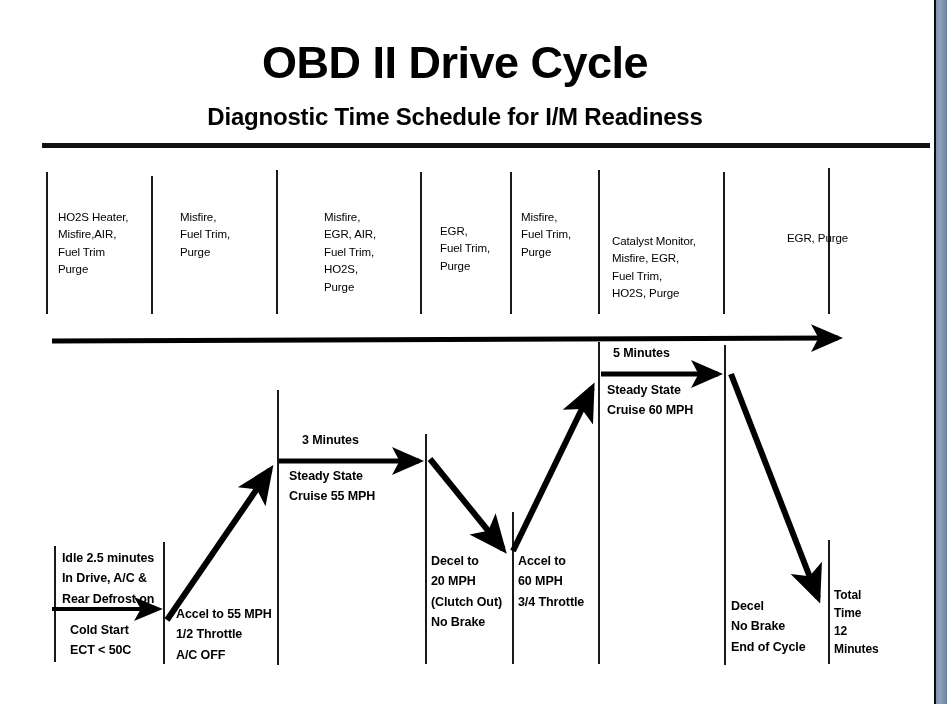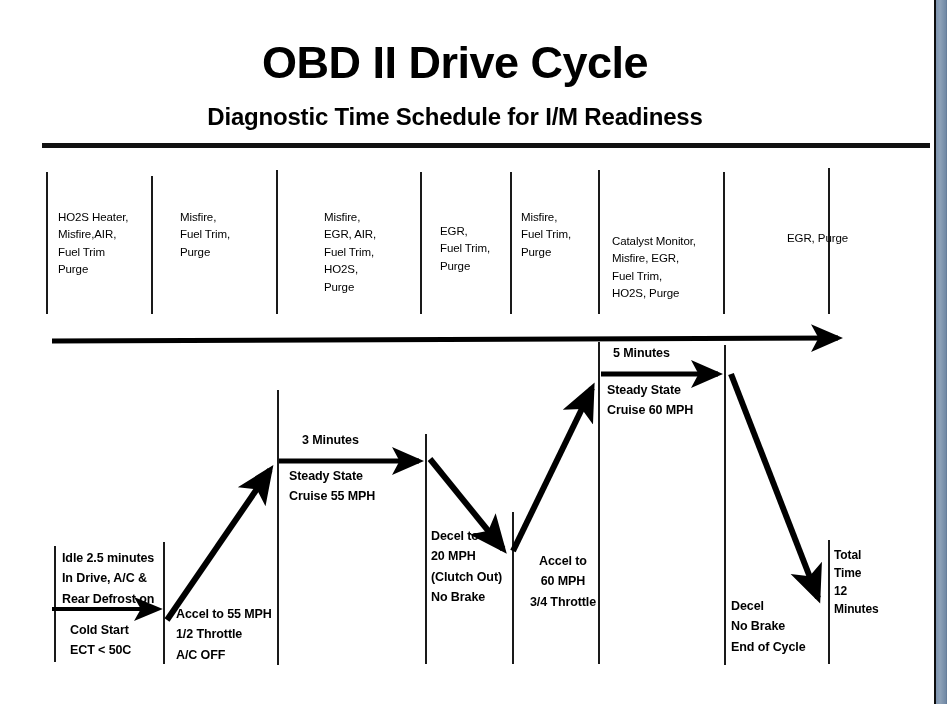--- a/index.html
+++ b/index.html
@@ -92,20 +92,21 @@
     position: absolute;
     font-size: 12.5px;
     font-weight: bold;
     line-height: 1.62;
     letter-spacing: -0.1px;
     white-space: pre-line;
   }
   .note.small {
     font-size: 12px;
     line-height: 1.5;
+    margin-top: 40px;
   }
   .duration {
     position: absolute;
     font-size: 12.5px;
     font-weight: bold;
     letter-spacing: -0.1px;
   }
 </style>
 </head>
 <body>
@@ -192,26 +193,26 @@
 ECT &lt; 50C</div>
 
   <div class="note" style="left:176px; top:604px; width:120px;">Accel to 55 MPH
 1/2 Throttle
 A/C OFF</div>
 
   <div class="duration" style="left:302px; top:433px;">3 Minutes</div>
   <div class="note" style="left:289px; top:466px; width:120px;">Steady State
 Cruise 55 MPH</div>
 
-  <div class="note" style="left:431px; top:526px; width:90px;">Decel to
+  <div class="note" style="left:431px; top:551px; width:90px;">Decel to
 20 MPH
 (Clutch Out)
 No Brake</div>
 
-  <div class="note" style="left:518px; top:551px; width:90px;text-align:center;">Accel to
+  <div class="note" style="left:518px; top:551px; width:90px;">Accel to
 60 MPH
 3/4 Throttle</div>
 
   <div class="duration" style="left:613px; top:346px;">5 Minutes</div>
   <div class="note" style="left:607px; top:380px; width:120px;">Steady State
 Cruise 60 MPH</div>
 
   <div class="note" style="left:731px; top:596px; width:110px;">Decel
 No Brake
 End of Cycle</div>

